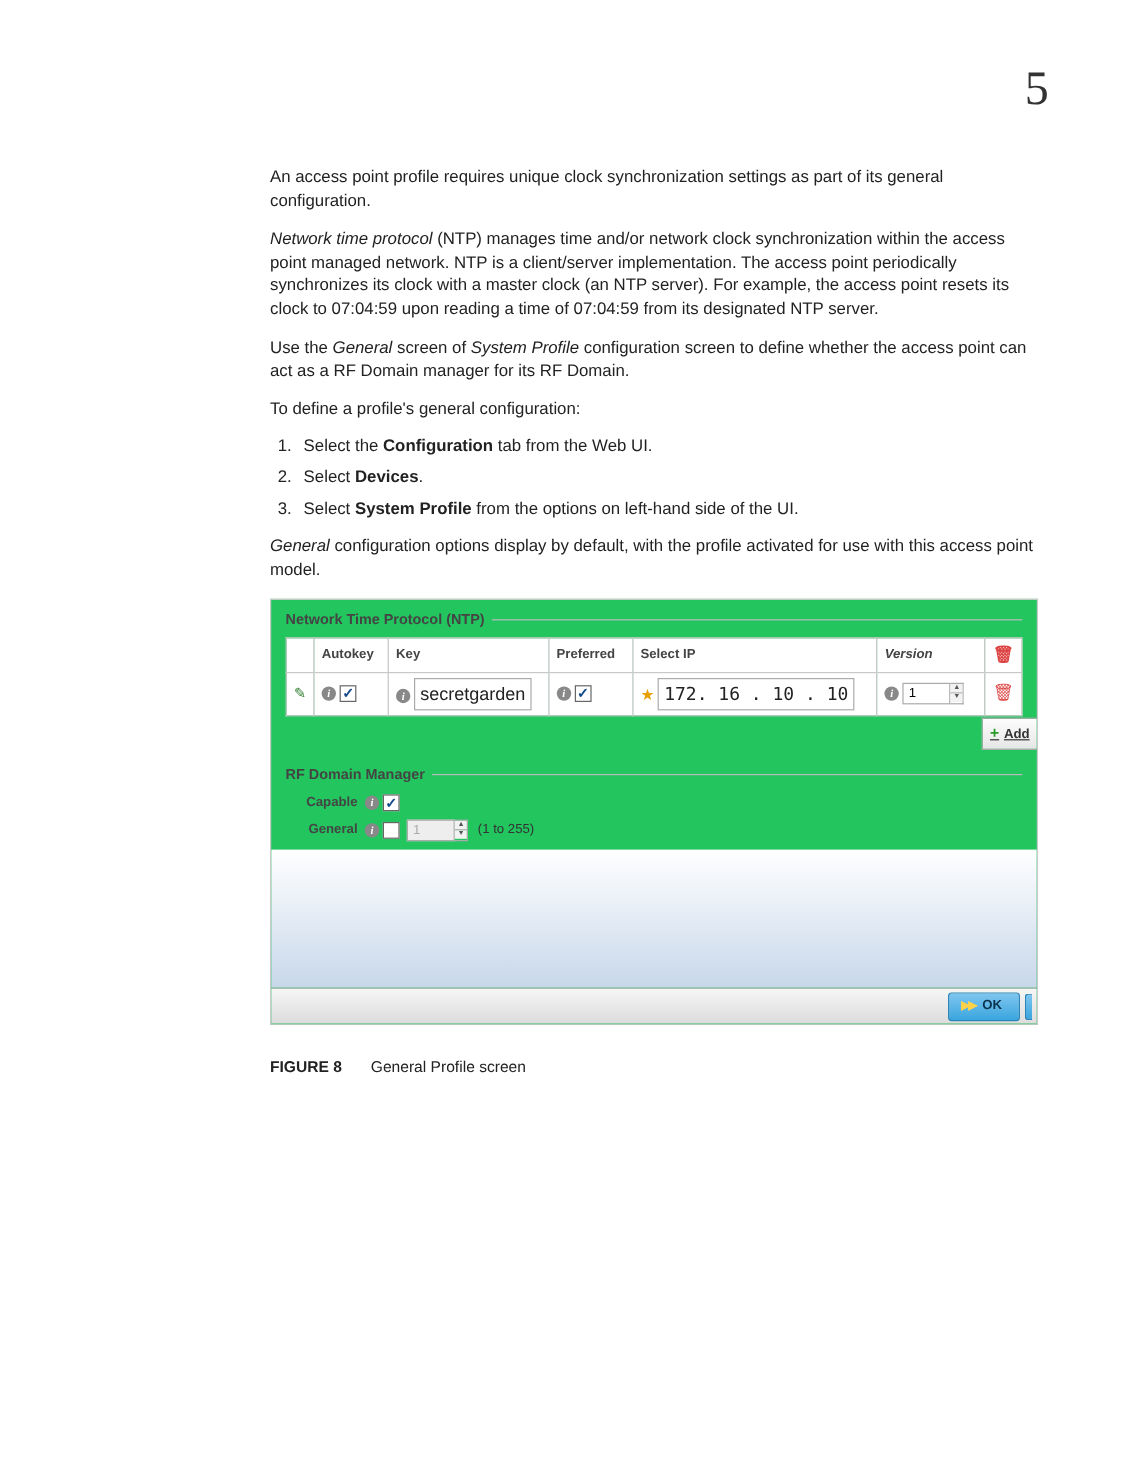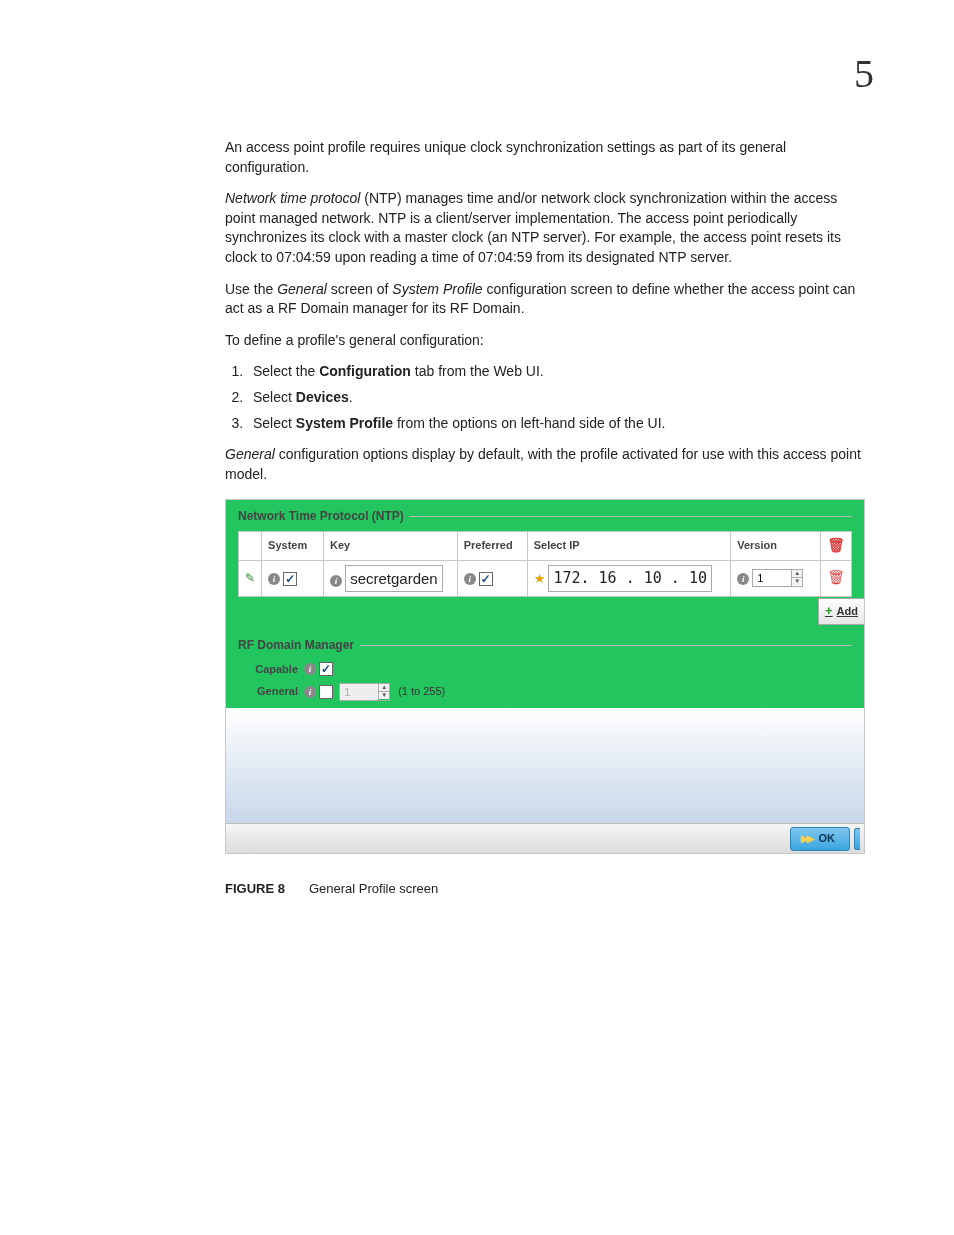--- a/index.html
+++ b/index.html
@@ -162,21 +162,21 @@
   .ok-icon{
     color:#ffd24a;font-size:10px;letter-spacing:-2px;
   }
   .extra-btn-edge{
     width:6px;height:22px;background:linear-gradient(#7fc6ef,#3aa5de);border:1px solid #2b85b8;border-right:none;border-radius:3px 0 0 3px;
   }
   .figcap { margin-top: 26px; font-size:13px; }
   .figcap .flabel{ font-weight:bold; text-transform:uppercase; margin-right:24px;}
   .autokey-col{width:62px;}
   .pref-col{width:70px;}
-  .ver-col{width:90px;}
+  .ver-col{width:90px;font-style:italic;}
   .trash-col{width:26px;text-align:center;}
 </style>
 </head>
 <body>
 
 <div class="chapter-num">5</div>
 
 <div class="content">
 
   <p>An access point profile requires unique clock synchronization settings as part of its general configuration.</p>
@@ -209,21 +209,21 @@
 
   <div class="screenshot">
 
     <div class="ntp-section">
       <div class="sec-title">Network Time Protocol (NTP)</div>
 
       <table class="ntp">
         <tbody>
             <tr>
           <th class="pencil-col"></th>
-          <th class="autokey-col">System</th>
+          <th class="autokey-col">Autokey</th>
           <th>Key</th>
           <th class="pref-col">Preferred</th>
           <th>Select IP</th>
           <th class="ver-col">Version</th>
           <th class="trash-col"><span class="trash">🗑</span></th>
         </tr>
         <tr>
           <td class="pencil-col"><span class="pencil">✎</span></td>
           <td>
             <span class="info-icon">i</span>

